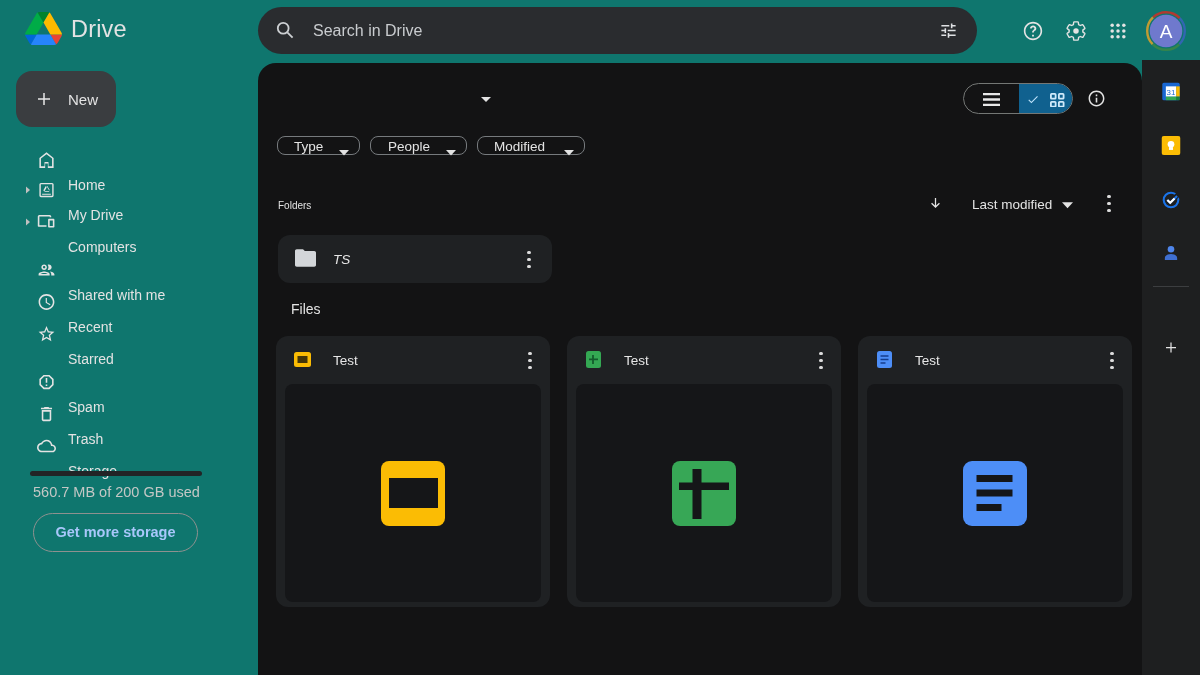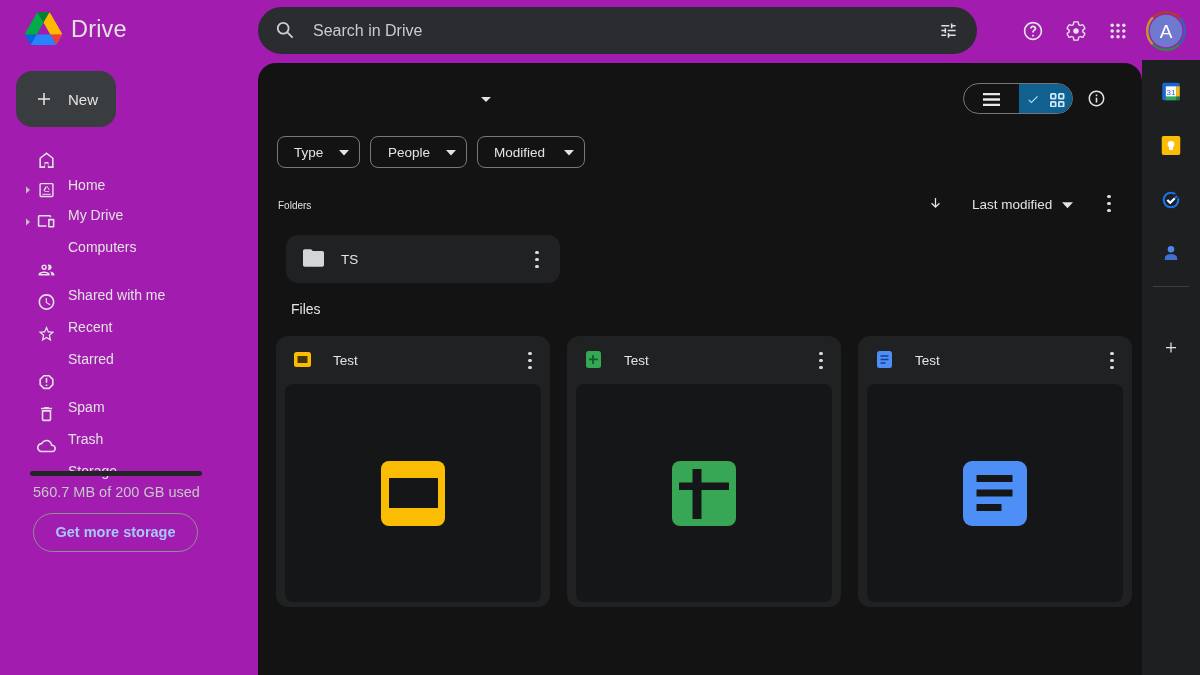--- a/index.html
+++ b/index.html
@@ -1,19 +1,19 @@
 <!DOCTYPE html>
 <html><head>
 <meta charset="utf-8">
 <style>
 * { margin:0; padding:0; box-sizing:border-box; }
 html,body { width:1200px; height:675px; overflow:hidden; background:#1e1f20;
   font-family:"Liberation Sans", sans-serif; }
 .abs { position:absolute; }
-#stage { position:relative; width:1200px; height:675px; background:#a21caf; }
+#stage { position:relative; width:1200px; height:675px; background:#0f766e; }
 
 
 #logo { left:25px; top:12px; width:37px; height:33px; }
 #drivename { left:71px; top:16px; font-size:23.5px; color:#e3e3e3; letter-spacing:0.2px; }
 #search { left:258px; top:7px; width:719px; height:47px; border-radius:24px; background:#2a2c2f; }
 #searchtxt { left:313px; top:22px; font-size:16px; color:#c9cccf; }
 
 
 #newbtn { left:16px; top:71px; width:100px; height:56px; border-radius:16px; background:#3a3d40;
   color:#e3e3e3; font-size:15px; }
@@ -25,25 +25,25 @@
 #morestorage { left:33px; top:513px; width:165px; height:39px; border-radius:20px;
   border:1px solid #8e918f; color:#a8c7fa; font-size:14.5px; font-weight:bold; text-align:center; line-height:37px; }
 #sbar { left:30px; top:471px; width:172px; height:5px; border-radius:3px; background:#222426; }
 
 
 #panel { left:258px; top:63px; width:884px; height:612px; background:#131314;
   border-radius:18px 18px 0 0; }
 
 #crumb { left:19px; top:21px; font-size:24px; color:#c9c9c9; }
 #crumb b { color:#e9e9e9; font-weight:400; }
-.chip { position:absolute; top:73px; height:32px; border-radius:8px; border:1px solid #767a7d;
+.chip { position:absolute; top:73px; height:19px; border-radius:8px; border:1px solid #767a7d;
   color:#e3e3e3; font-size:13.5px; }
 .chip span { position:absolute; top:50%; transform:translateY(-50%); }
 #sec1 { left:20px; top:137px; font-size:10px; color:#e3e3e3; }
-#folderchip { left:28px; top:172px; width:274px; height:48px; border-radius:12px; background:#1f2123; }
+#folderchip { left:20px; top:172px; width:274px; height:48px; border-radius:12px; background:#1f2123;font-style:italic; }
 #sec2 { left:20px; top:238px; font-size:14px; color:#e3e3e3;margin-left:13px; }
 .card { position:absolute; top:273px; width:274px; height:271px; border-radius:12px; background:#1f2123; }
 .card .hdic { position:absolute; left:18px; top:15px; width:17px; height:17px; }
 .card .nm { position:absolute; left:57px; top:17px; font-size:13.5px; color:#e6e6e6; }
 .card .prev { position:absolute; left:9px; top:48px; width:256px; height:218px; border-radius:8px; background:#151618; }
 .dots { position:absolute; width:4px; }
 .dots i { display:block; width:3.4px; height:3.4px; border-radius:50%; background:#dcdcdc; margin:0 auto 3.4px; }
 
 
 #rail { left:1142px; top:60px; width:58px; height:615px; background:#1e1f20; }

